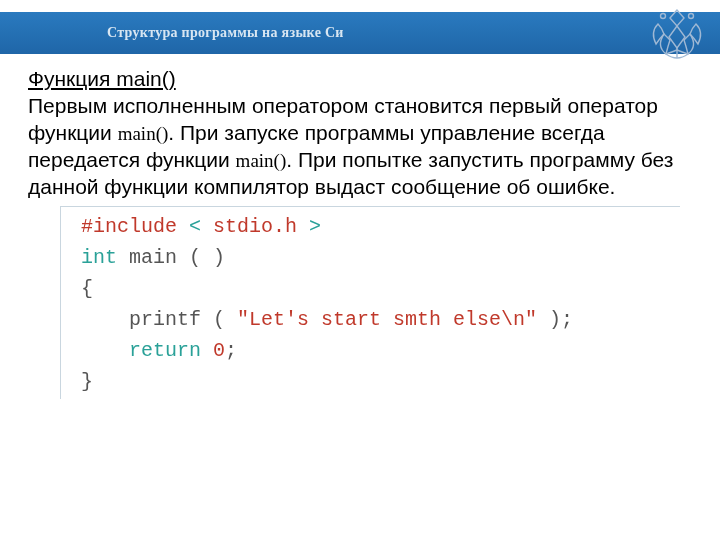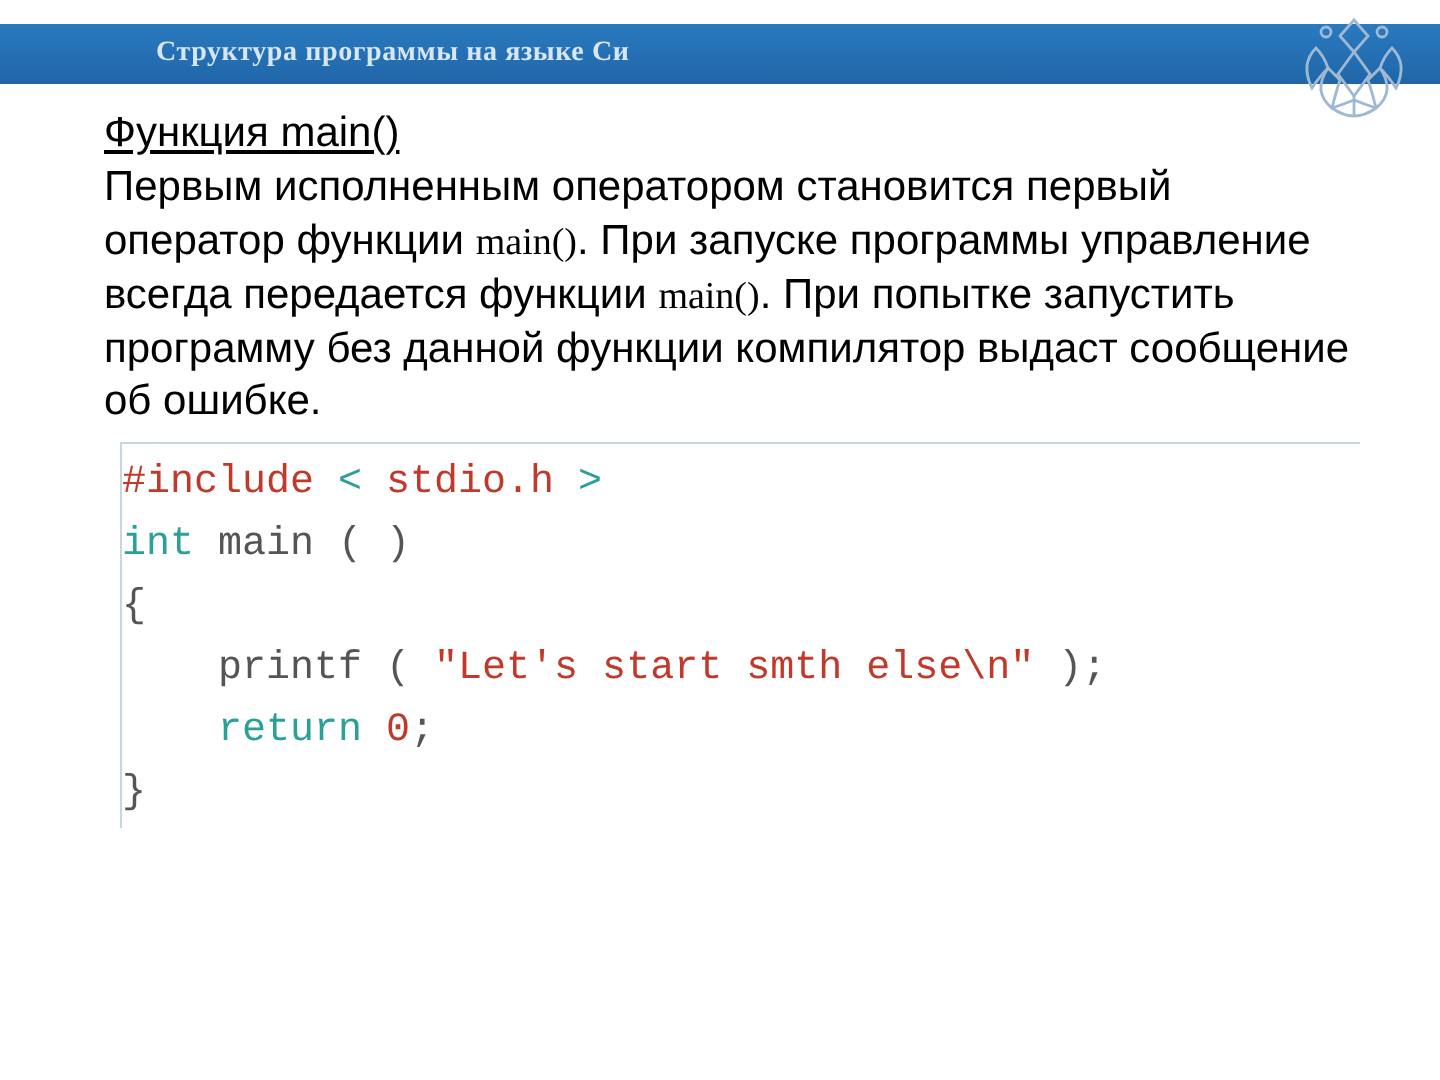--- a/index.html
+++ b/index.html
@@ -1,22 +1,22 @@
 <!DOCTYPE html>
 <html><head>
 <meta charset="utf-8">
 <style>
   html,body{margin:0;padding:0;width:720px;height:540px;background:#fff;font-family:Arial,Helvetica,sans-serif;overflow:hidden}
-  .header-bar{position:relative;background:linear-gradient(#2a7abf,#1f66a8);height:30px;margin-top:12px;display:flex;align-items:center;padding-left:78px}
+  .header-bar{position:relative;background:linear-gradient(#2a7abf,#1f66a8);height:42px;margin-top:12px;display:flex;align-items:center;padding-left:107px}
   .header-title{color:#d8e6f2;font-family:Georgia,'Times New Roman',serif;font-weight:bold;font-size:14px;letter-spacing:.3px}
   .crest{position:absolute;right:12px;top:-8px}
-  .body-text{margin:12px 44px 6px 52px;font-size:21px;color:#000;line-height:1.28}
+  .body-text{margin:12px 44px 6px 28px;font-size:21px;color:#000;line-height:1.28}
   .body-text .section-heading{text-decoration:underline}
   .body-text .mono-inline{font-family:Liberation Serif, serif;font-size:19px}
-  .code-block{margin:6px 40px 0 60px;font-family:Menlo,Consolas,'Courier New',monospace;font-size:20px;color:#333;line-height:1.55;white-space:pre;border-left:1px solid #c9d6df;border-top:1px solid #c9d6df;padding:4px 0 2px 0}
+  .code-block{margin:6px 40px 0 60px;font-family:Menlo,Consolas,'Courier New',monospace;font-size:20px;color:#333;line-height:1.55;white-space:pre;border-left:1px solid #c9d6df;border-top:1px solid #c9d6df;padding:4px 0 2px 20px}
   .pp{color:#c0392b}
   .lt{color:#2aa198}
   .hdr{color:#c0392b}
   .kw{color:#2aa198}
   .fn{color:#555}
   .pun{color:#555}
   .str{color:#c0392b}
   .num{color:#c0392b}
 </style>
 </head>

